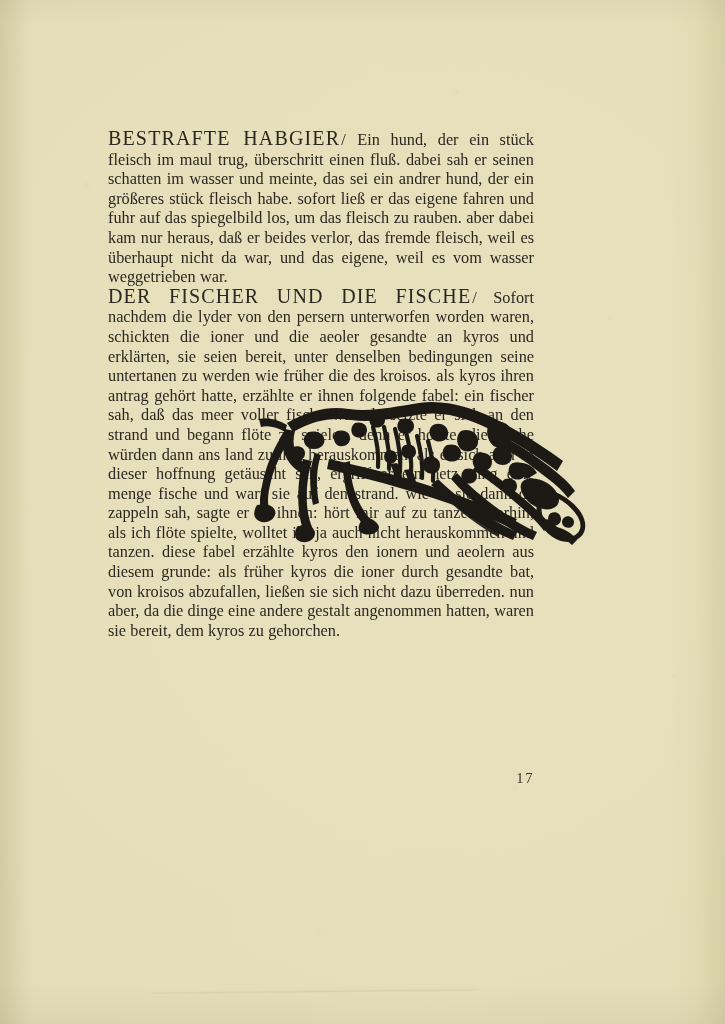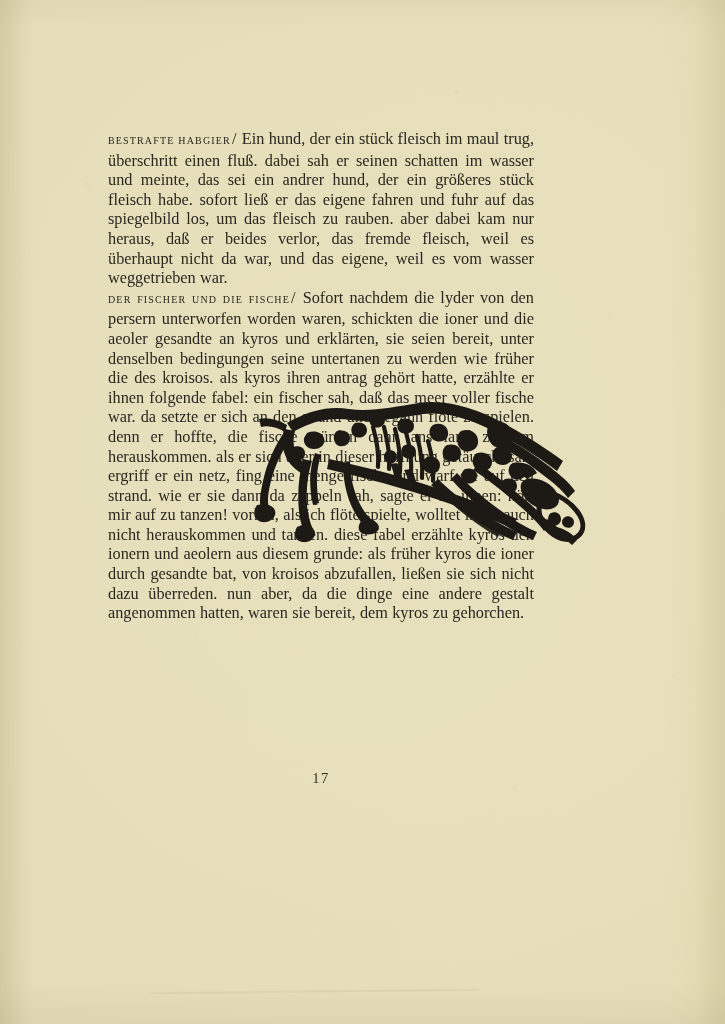--- a/index.html
+++ b/index.html
@@ -75,21 +75,21 @@
     color: #2a2721;
     font-size: 16.3px;
     line-height: 19.6px;
     text-align: justify;
     text-align-last: left;
     word-spacing: .2px;
     -webkit-font-smoothing: antialiased;
   }
 
   .heading {
-    font-size: 10px;
+    font-size: 20px;
     letter-spacing: 1.15px;
     color: #2a2721;
   }
   .slash {
     letter-spacing: 0;
     padding: 0 1px;
   }
 
   
   .figure {
@@ -99,21 +99,21 @@
     width: 350px;
     height: 145px;
   }
   .figure svg { display: block; width: 100%; height: 100%; }
 
   .folio {
     position: absolute;
     left: 108px;
     top: 770px;
     width: 426px;
-    text-align: center;
+    text-align: right;
     color: #36322b;
     font-size: 14.5px;
     letter-spacing: 1.6px;
   }
 </style>
 </head>
 <body>
 
 <div class="page">
 

